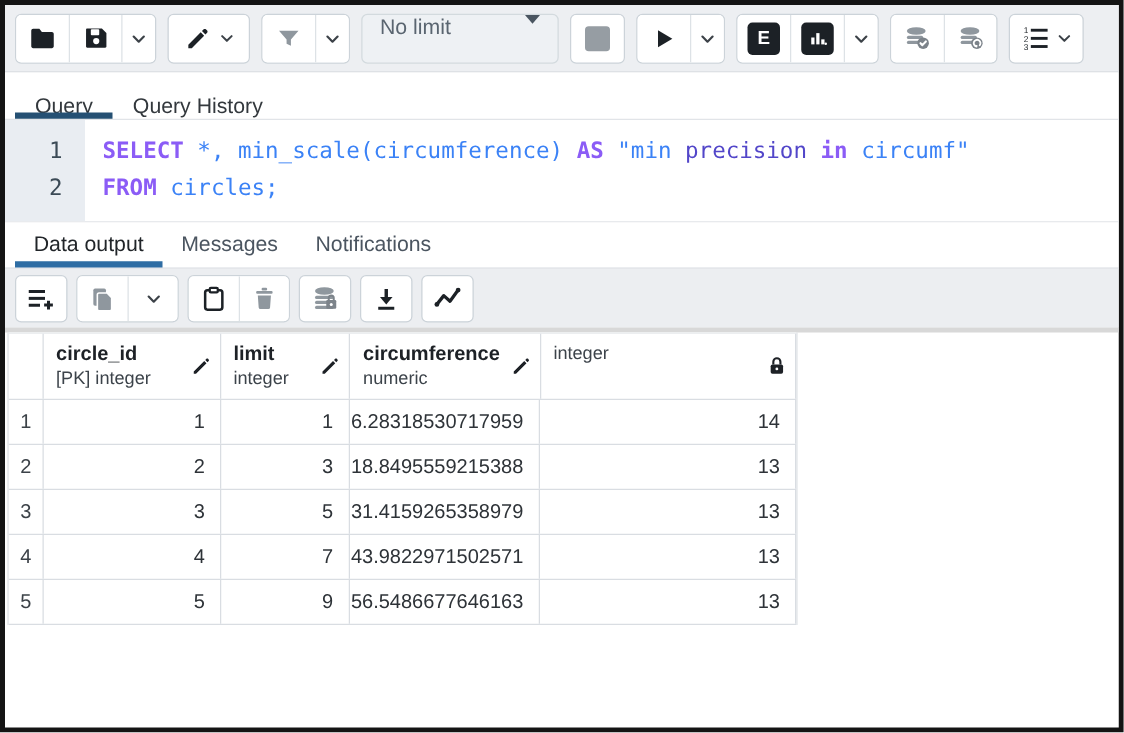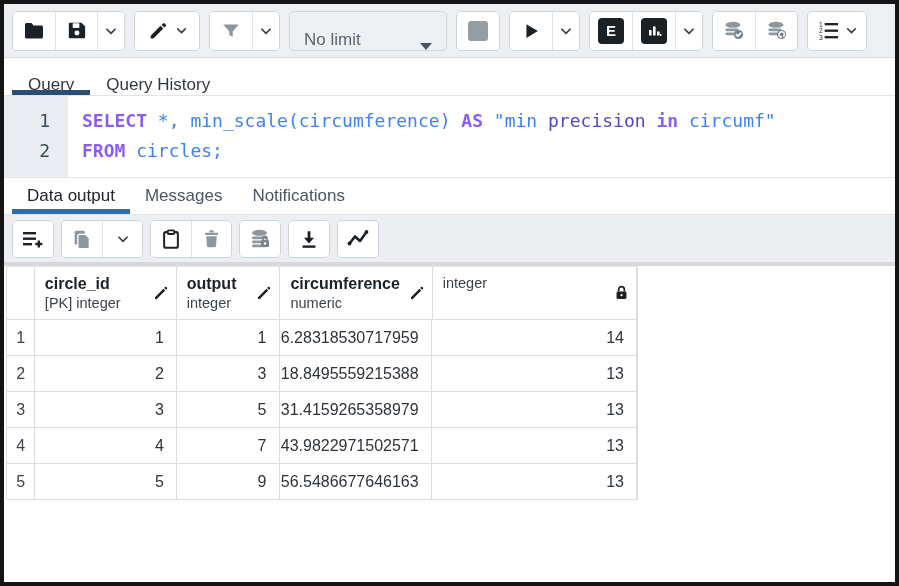--- a/index.html
+++ b/index.html
@@ -23,21 +23,21 @@
   .tb-btn {
     display:flex; align-items:center; justify-content:center;
     min-width:42px; height:38px; background:#fff; border:none; cursor:pointer; padding:0 8px;
   }
   .tb-btn + .tb-btn { border-left:1px solid #dde2e6; }
   .tb-btn.narrow { min-width:27px; padding:0 5px; }
   .dark-ic { color:#1c2126; }
   .gray-ic { color:#8f979e; }
   .nolimit {
     height:40px; width:158px; background:#eef1f4; border:1px solid #d3dade; border-radius:5px;
-    display:flex; align-items:flex-end; justify-content:space-between; padding:0 14px; cursor:pointer;
+    display:flex; align-items:flex-start; justify-content:space-between; padding:0 14px; cursor:pointer;
   }
   .nolimit span { color:#5a6570; font-size:17px; }
   .caret-down { width:0; height:0; border-left:6px solid transparent; border-right:6px solid transparent; border-top:7px solid #4a5560; }
   .stop-square { width:20px; height:20px; background:#969da3; border-radius:3px; }
   .blackbox {
     width:26px; height:26px; background:#1c2126; border-radius:4px;
     display:flex; align-items:center; justify-content:center; color:#fff; font-weight:bold; font-size:15px;
   }
 
   
@@ -389,21 +389,21 @@
         <div class="hcell col-1">
           <div class="hname">circle_id</div>
           <div class="htype">[PK] integer</div>
           <span class="hicon">
             <svg width="18" height="18" viewBox="0 0 24 24">
               <path fill="#1d2126" d="M4 17.6L15.2 6.4l2.4 2.4L6.4 20H4v-2.4zM16.3 5.3l1.2-1.2c.5-.5 1.3-.5 1.8 0l.6.6c.5.5.5 1.3 0 1.8l-1.2 1.2-2.4-2.4z"></path>
             </svg>
           </span>
         </div>
         <div class="hcell col-2">
-          <div class="hname">output</div>
+          <div class="hname">limit</div>
           <div class="htype">integer</div>
           <span class="hicon">
             <svg width="18" height="18" viewBox="0 0 24 24">
               <path fill="#1d2126" d="M4 17.6L15.2 6.4l2.4 2.4L6.4 20H4v-2.4zM16.3 5.3l1.2-1.2c.5-.5 1.3-.5 1.8 0l.6.6c.5.5.5 1.3 0 1.8l-1.2 1.2-2.4-2.4z"></path>
             </svg>
           </span>
         </div>
         <div class="hcell col-3">
           <div class="hname">circumference</div>
           <div class="htype">numeric</div>

